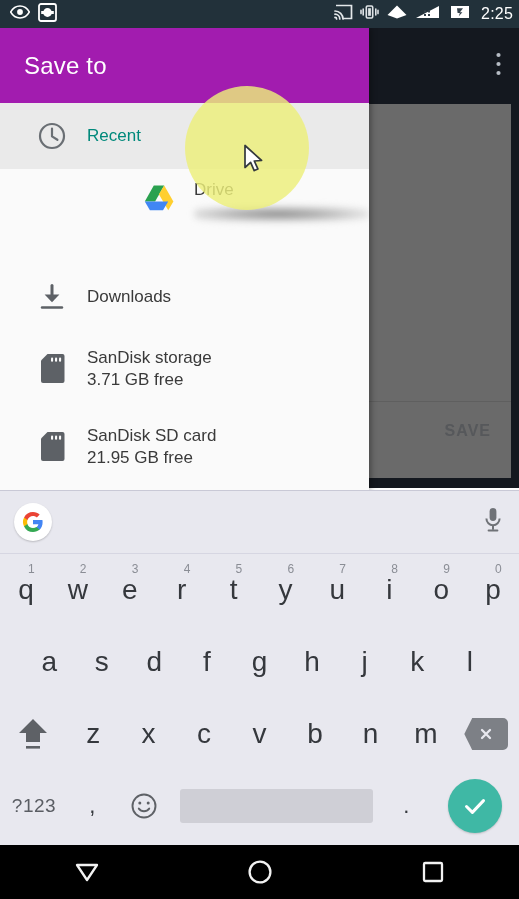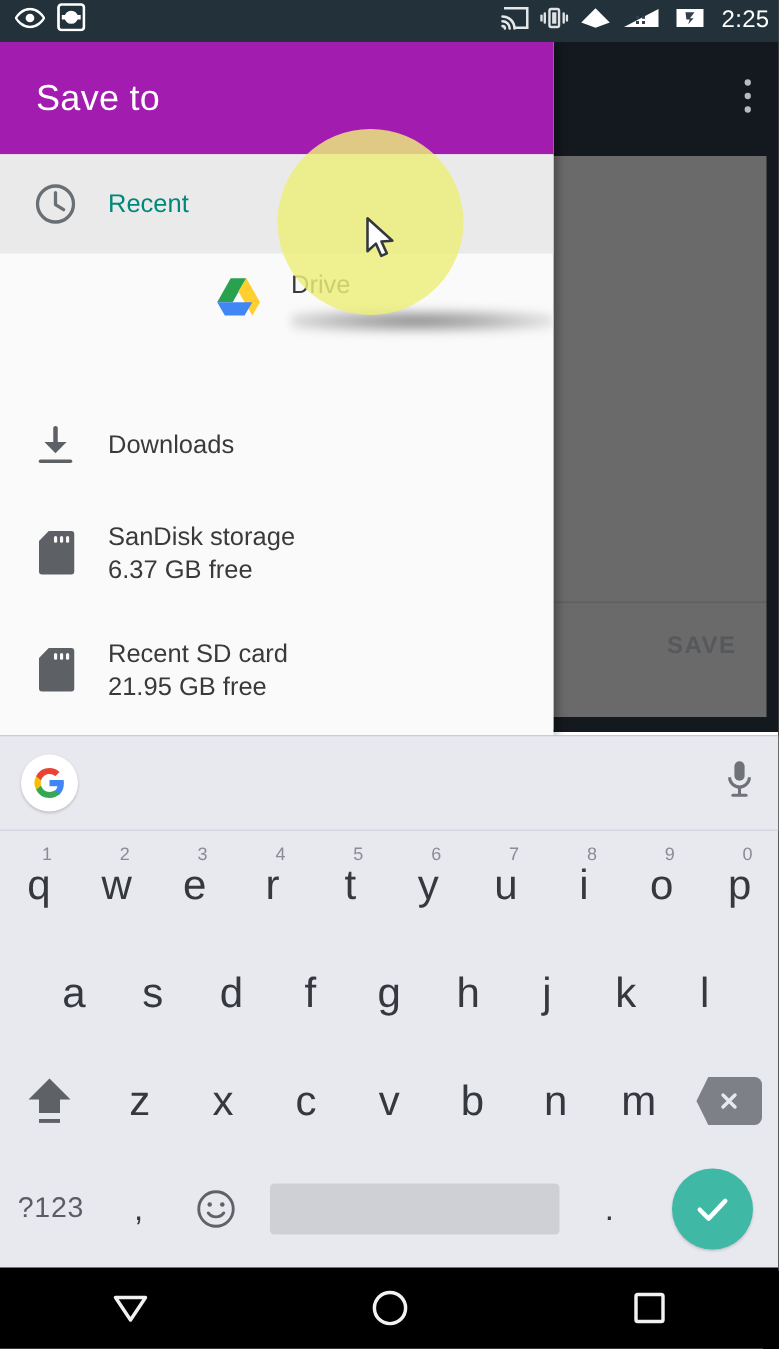--- a/index.html
+++ b/index.html
@@ -125,21 +125,21 @@
   }
   #panel-list {
     position: relative;
     background: #fafafa;
   }
   .loc-row {
     position: relative;
     display: flex;
     align-items: center;
     height: 66px;
-    padding-left: 2px;
+    padding-left: 17px;
     cursor: default;
   }
   .loc-row.selected {
     background: #eaeaea;
   }
   .loc-row .loc-icon {
     width: 70px;
     min-width: 70px;
     display: flex;
     align-items: center;
@@ -440,35 +440,35 @@
         <div class="loc-icon">
           <svg width="26" height="32" viewBox="0 0 26 32">
             <path d="M8.5 1h15a2 2 0 0 1 2 2v25a2 2 0 0 1-2 2H4a2 2 0 0 1-2-2V7.6z" fill="#5d6166"></path>
             <rect x="12" y="4.4" width="2.1" height="4.4" rx="1" fill="#fafafa"></rect>
             <rect x="16" y="4.4" width="2.1" height="4.4" rx="1" fill="#fafafa"></rect>
             <rect x="20" y="4.4" width="2.1" height="4.4" rx="1" fill="#fafafa"></rect>
           </svg>
         </div>
         <div class="loc-text">
           <span class="loc-title">SanDisk storage</span>
-          <span class="loc-sub">6.37 GB free</span>
+          <span class="loc-sub">3.71 GB free</span>
         </div>
       </div>
 
       <div class="loc-row two-line">
         <div class="loc-icon">
           <svg width="26" height="32" viewBox="0 0 26 32">
             <path d="M8.5 1h15a2 2 0 0 1 2 2v25a2 2 0 0 1-2 2H4a2 2 0 0 1-2-2V7.6z" fill="#5d6166"></path>
             <rect x="12" y="4.4" width="2.1" height="4.4" rx="1" fill="#fafafa"></rect>
             <rect x="16" y="4.4" width="2.1" height="4.4" rx="1" fill="#fafafa"></rect>
             <rect x="20" y="4.4" width="2.1" height="4.4" rx="1" fill="#fafafa"></rect>
           </svg>
         </div>
         <div class="loc-text">
-          <span class="loc-title">Recent SD card</span>
+          <span class="loc-title">SanDisk SD card</span>
           <span class="loc-sub">21.95 GB free</span>
         </div>
       </div>
 
     </div>
   </div>
 
   <div id="touch-highlight"></div>
   <div id="cursor">
     <svg width="22" height="30" viewBox="0 0 22 30">

